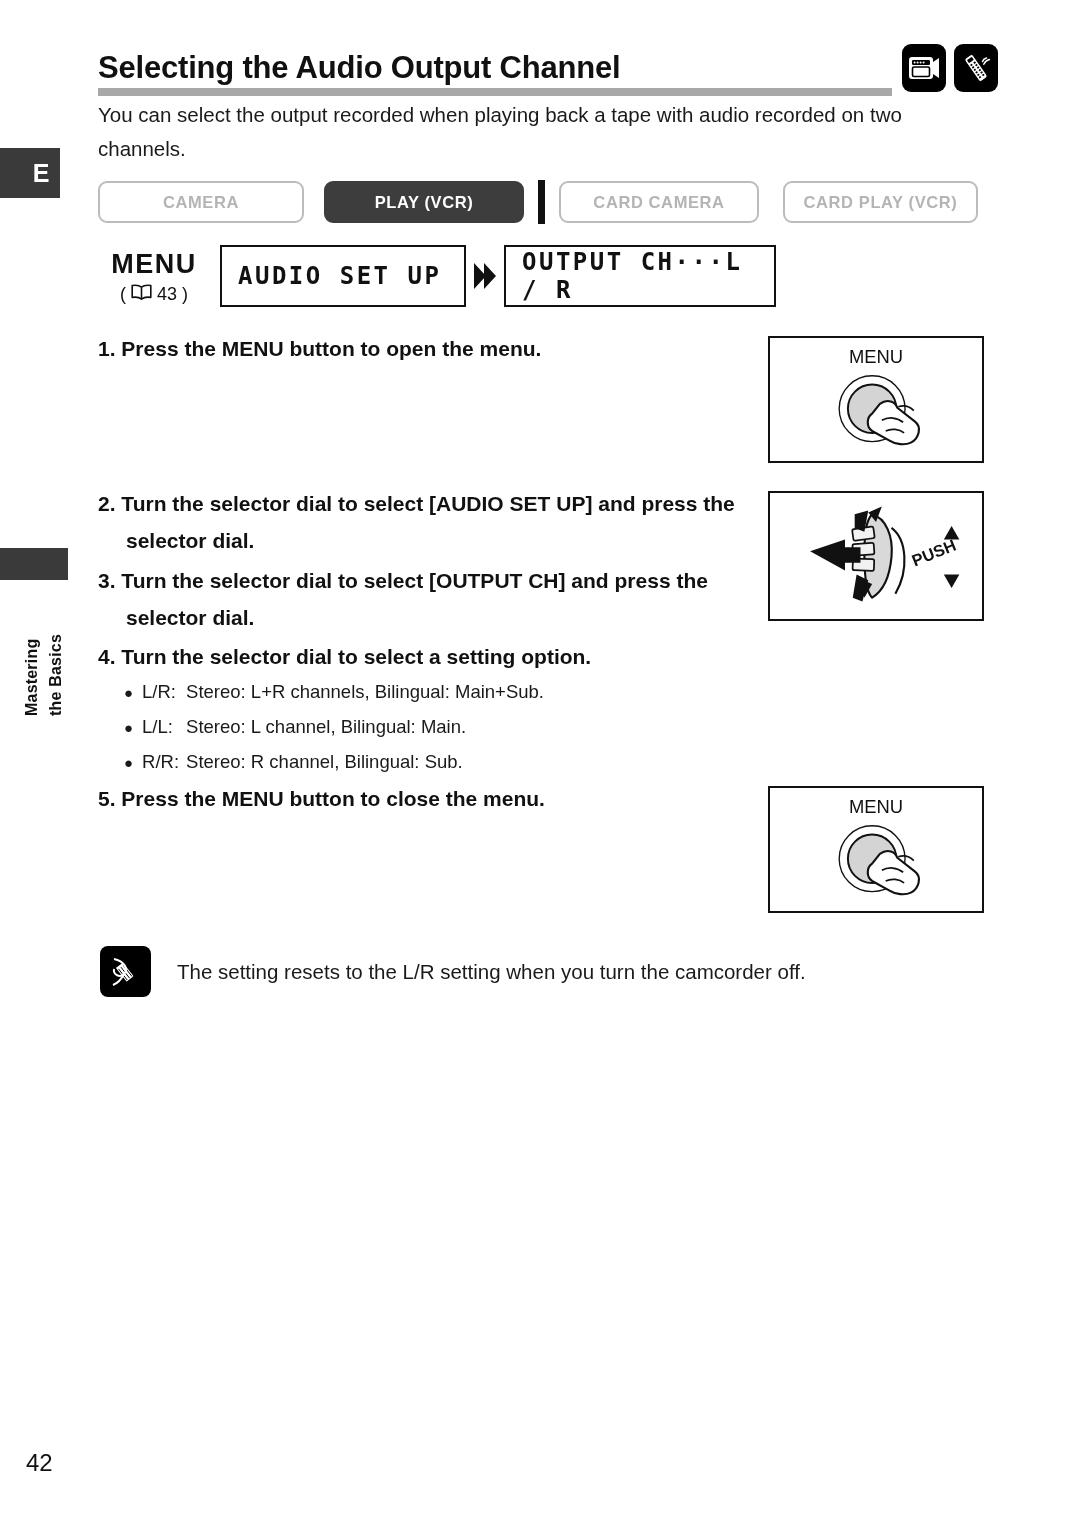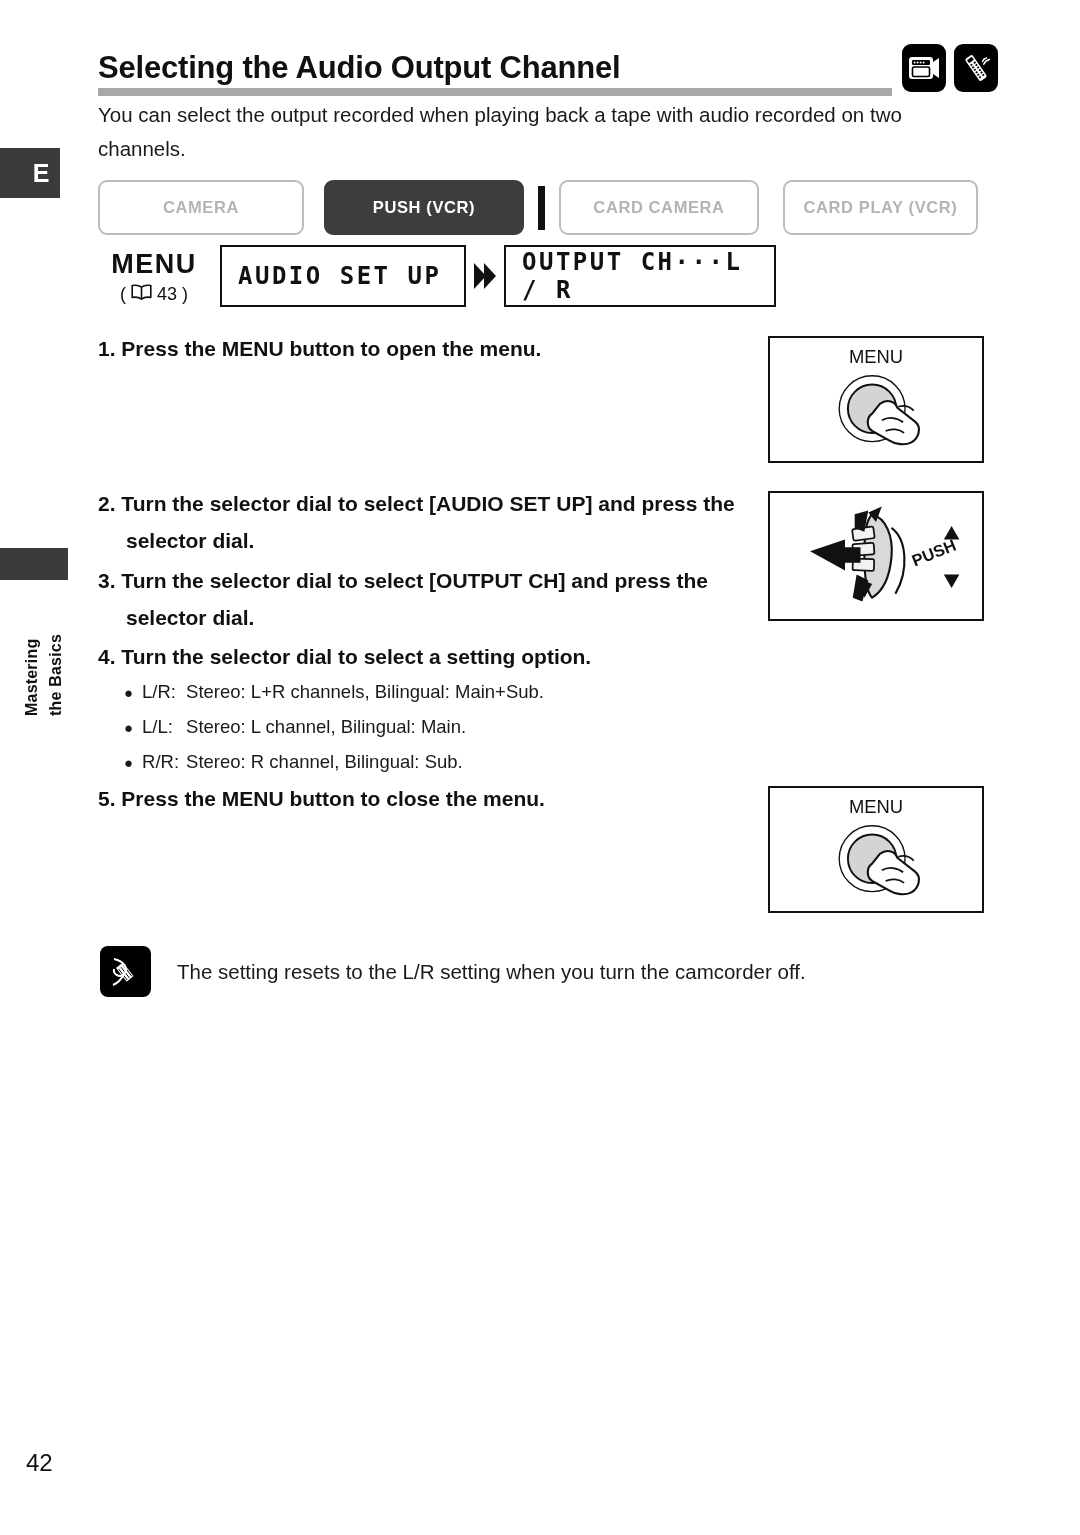--- a/index.html
+++ b/index.html
@@ -77,21 +77,21 @@
     position: absolute; left: 98px; top: 98px; width: 890px;
     font-size: 20.5px; line-height: 34px; color: #1a1a1a;
   }
 
   
   #mode-tabs {
     position: absolute; left: 98px; top: 180px;
     display: flex; align-items: center;
   }
   .mode-tab {
-    height: 55px; border-radius: 9px;
+    height: 42px; border-radius: 9px;
     display: flex; align-items: center; justify-content: center;
     font-size: 16.5px; font-weight: 700; letter-spacing: 0.6px;
     padding: 0 16px; white-space: nowrap;
   }
   .mode-tab.off {
     border: 2.5px solid #bcbcbc; color: #b4b4b4; background: #ffffff;
   }
   .mode-tab.on {
     background: #3d3d3d; color: #ffffff; border: 2.5px solid #3d3d3d;
   }
@@ -244,21 +244,21 @@
         </svg>
       </div>
     </div>
   </div>
 </div>
 
 <div id="intro-text">You can select the output recorded when playing back a tape with audio recorded on two channels.</div>
 
 <div id="mode-tabs">
   <div class="mode-tab off" id="tab-camera">CAMERA</div>
-  <div class="mode-tab on" id="tab-play">PUSH (VCR)</div>
+  <div class="mode-tab on" id="tab-play">PLAY (VCR)</div>
   <div class="tab-divider"></div>
   <div class="mode-tab off" id="tab-cardcam">CARD CAMERA</div>
   <div class="mode-tab off" id="tab-cardplay">CARD PLAY (VCR)</div>
 </div>
 
 <div id="menu-row">
   <div id="menu-label-col">
     <div id="menu-word">MENU</div>
     <div id="menu-ref">
       <span>(</span>

